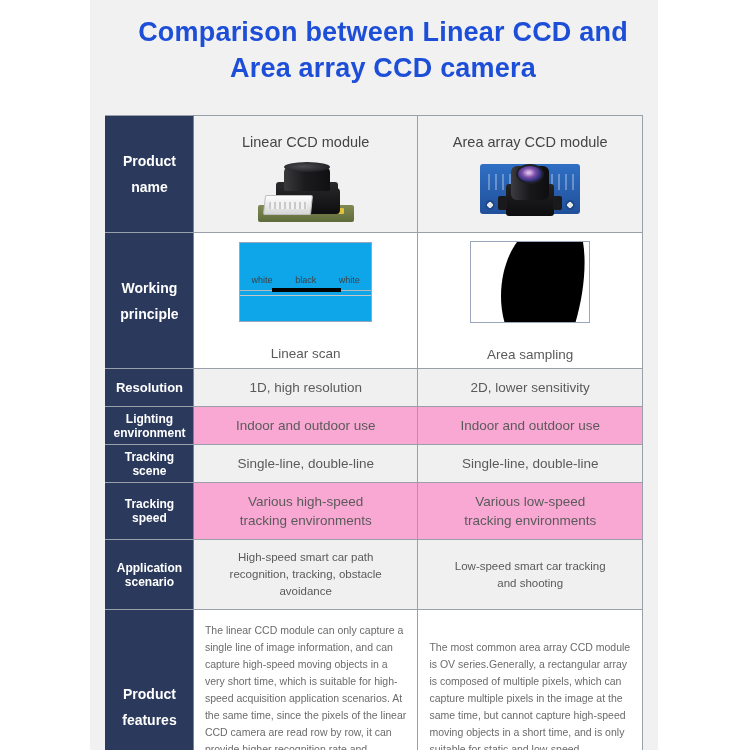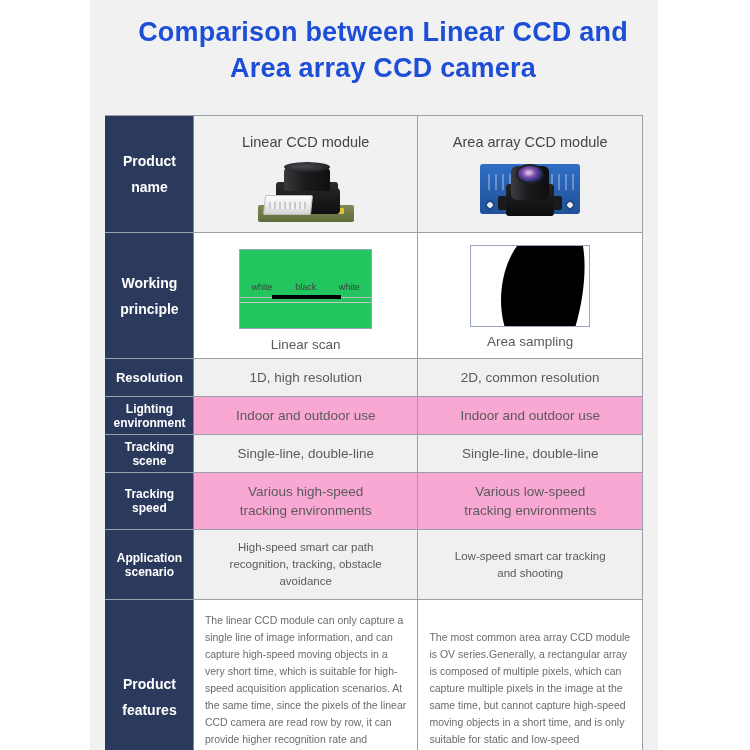--- a/index.html
+++ b/index.html
@@ -174,25 +174,25 @@
   }
   .area-glass {
     position: absolute; left: 38px; top: 6px; width: 28px; height: 20px;
     background: radial-gradient(ellipse at 45% 42%, #d9b8e8 8%, #7d4fa8 35%, #2b2f7a 65%, #101033 100%);
     border-radius: 50%;
     border: 2px solid #202024;
   }
 
   
   .wp-cell { background:#ffffff; padding: 8px 4px 6px; text-align:center; }
-  .wp-cap { color:#5a5a5a; font-size:13.5px; margin-top:7px; }
+  .wp-cap { color:#5a5a5a; font-size:13.5px; margin-top:24px; }
 
   .lin-dia {
-    position: relative; margin: 8px auto; width: 133px; height: 80px;
-    background: #22c55e; border: 1px solid #9aa6bb;
+    position: relative; margin: 0 auto; width: 133px; height: 80px;
+    background: #0ea5e9; border: 1px solid #9aa6bb;
   }
   .lin-dia .row {
     position:absolute; left:0; right:0; top:30px; height:14px;
     display:flex; align-items:center; justify-content:space-around;
     font-size:9px; color:#3f3f3f;
   }
   .lin-dia .scanline {
     position:absolute; left:0; right:0; top:47px; height:1px; background:#b9b9b9;
   }
   .lin-dia .scanline2 {
@@ -286,21 +286,21 @@
               <path d="M 120 0 L 120 82 L 104 82 C 112 56 116 24 112 0 Z" fill="#ffffff"></path>
             </svg>
           </div>
           <div class="wp-cap">Area sampling</div>
         </td>
       </tr>
 
       <tr>
         <td class="lbl">Resolution</td>
         <td class="cell shade">1D, high resolution</td>
-        <td class="cell shade">2D, common resolution</td>
+        <td class="cell shade">2D, lower sensitivity</td>
       </tr>
 
       <tr>
         <td class="lbl small">
           <div>Lighting</div>
           <div>environment</div>
         </td>
         <td class="cell white">Indoor and outdoor use</td>
         <td class="cell white">Indoor and outdoor use</td>
       </tr>

